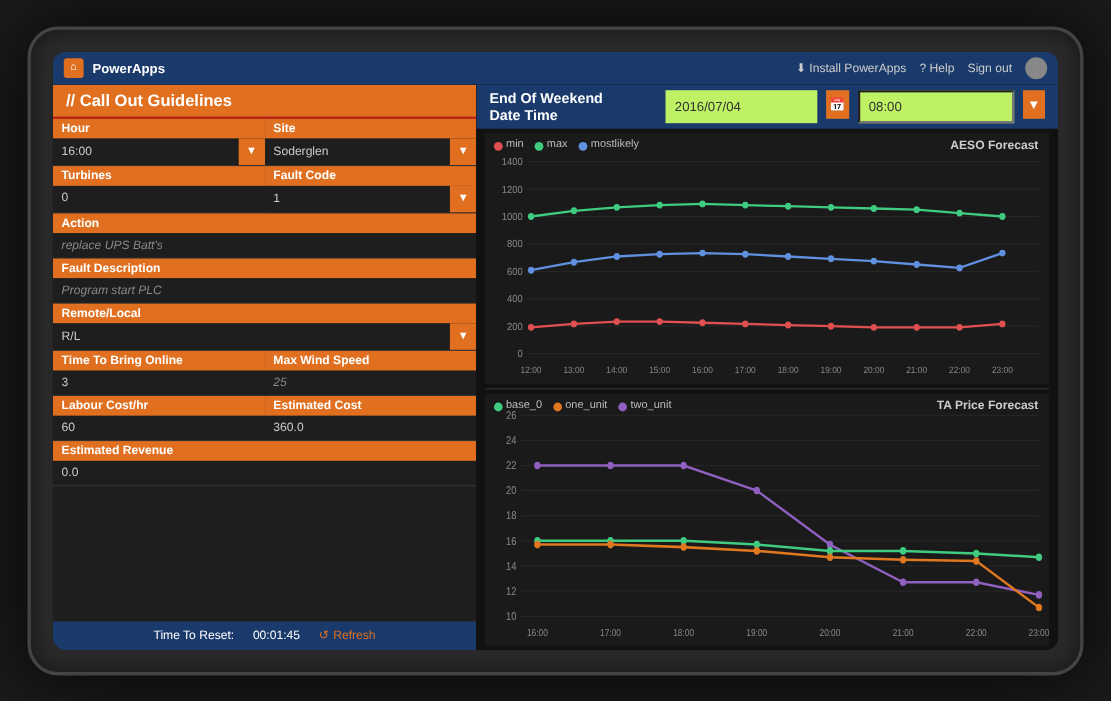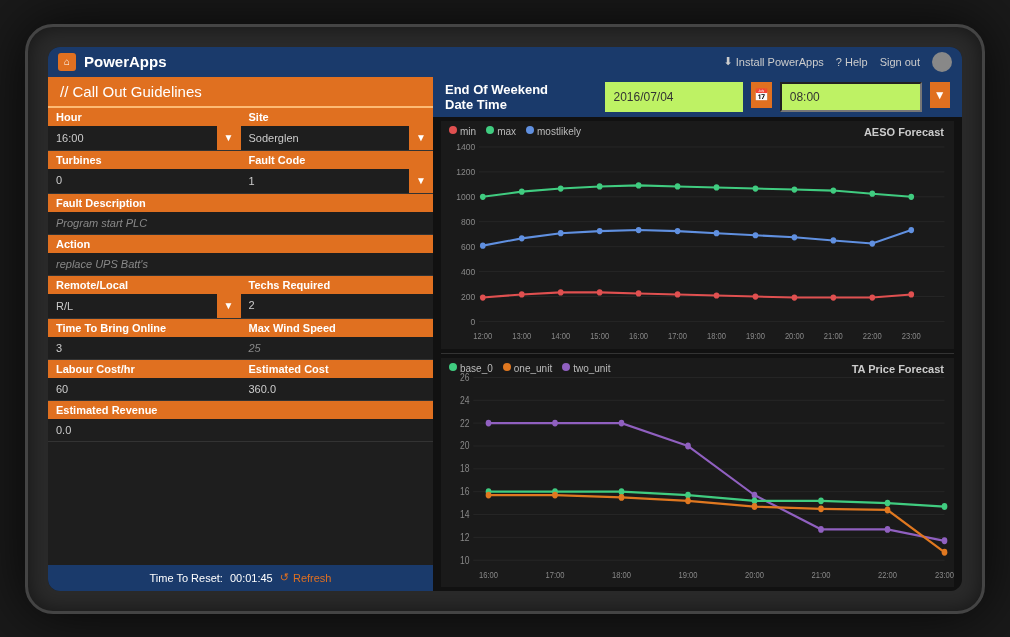--- a/index.html
+++ b/index.html
@@ -50,21 +50,21 @@
       background: #e07020;
       border-radius: 3px;
       display: flex;
       align-items: center;
       justify-content: center;
       font-size: 10px;
       color: white;
     }
     .nav-title {
       color: white;
-      font-size: 15px;
+      font-size: 12px;
       font-weight: bold;
     }
     .nav-right {
       display: flex;
       align-items: center;
       gap: 12px;
     }
     .nav-btn {
       color: #ccc;
       font-size: 11px;
@@ -91,23 +91,23 @@
       flex-shrink: 0;
       background: #1e1e1e;
       display: flex;
       flex-direction: column;
       overflow: hidden;
     }
     .page-title {
       background: #e07020;
       color: white;
       font-size: 15px;
-      font-weight: normal;
+      font-weight: bold;
       padding: 6px 12px;
-      border-bottom: 2px solid #fdba74;
+      border-bottom: 2px solid #b91c1c;
     }
     .form-body {
       flex: 1;
       overflow-y: auto;
       padding: 0;
     }
     .form-row {
       display: flex;
       border-bottom: 1px solid #333;
     }
@@ -160,21 +160,21 @@
     .full-row {
       border-bottom: 1px solid #333;
     }
     
     .status-bar {
       background: #1a3a6b;
       height: 26px;
       display: flex;
       align-items: center;
       justify-content: center;
-      gap: 7px;
+      gap: 17px;
       flex-shrink: 0;
     }
     .status-text {
       color: white;
       font-size: 11px;
     }
     .refresh-btn {
       color: #e07020;
       font-size: 11px;
       cursor: pointer;
@@ -265,21 +265,21 @@
     .chart-legend {
       position: absolute;
       left: 8px;
       top: 5px;
       display: flex;
       align-items: center;
       gap: 10px;
     }
     .legend-item {
       display: flex;
-      align-items: flex-start;
+      align-items: flex-end;
       gap: 3px;
       font-size: 10px;
       color: #bbb;
     }
     .legend-dot {
       width: 8px;
       height: 8px;
       border-radius: 50%;
     }
     svg.chart-svg {
@@ -350,40 +350,36 @@
             <div class="form-col half">
               <div class="field-label">Fault Code</div>
               <div class="field-with-arrow">
                 <div class="field-value">1</div>
                 <div class="dropdown-arrow">▼</div>
               </div>
             </div>
           </div>
 
           <div class="full-row">
+            <div class="field-label">Action</div>
+            <div class="field-value italic">replace UPS Batt's</div>
+          </div>
+
+          <div class="full-row">
             <div class="field-label">Fault Description</div>
             <div class="field-value italic">Program start PLC</div>
-          </div>
-
-          <div class="full-row">
-            <div class="field-label">Action</div>
-            <div class="field-value italic">replace UPS Batt's</div>
           </div>
 
           <div class="form-row">
             <div class="form-col half">
               <div class="field-label">Remote/Local</div>
               <div class="field-with-arrow">
                 <div class="field-value">R/L</div>
                 <div class="dropdown-arrow">▼</div>
               </div>
-            </div>
-            <div class="form-col half">
-              <div class="field-label">Techs Required</div>
-              <div class="field-value">2</div>
             </div>
           </div>
 
           <div class="form-row">
             <div class="form-col half">
               <div class="field-label">Time To Bring Online</div>
               <div class="field-value">3</div>
             </div>
             <div class="form-col half">
               <div class="field-label">Max Wind Speed</div>

